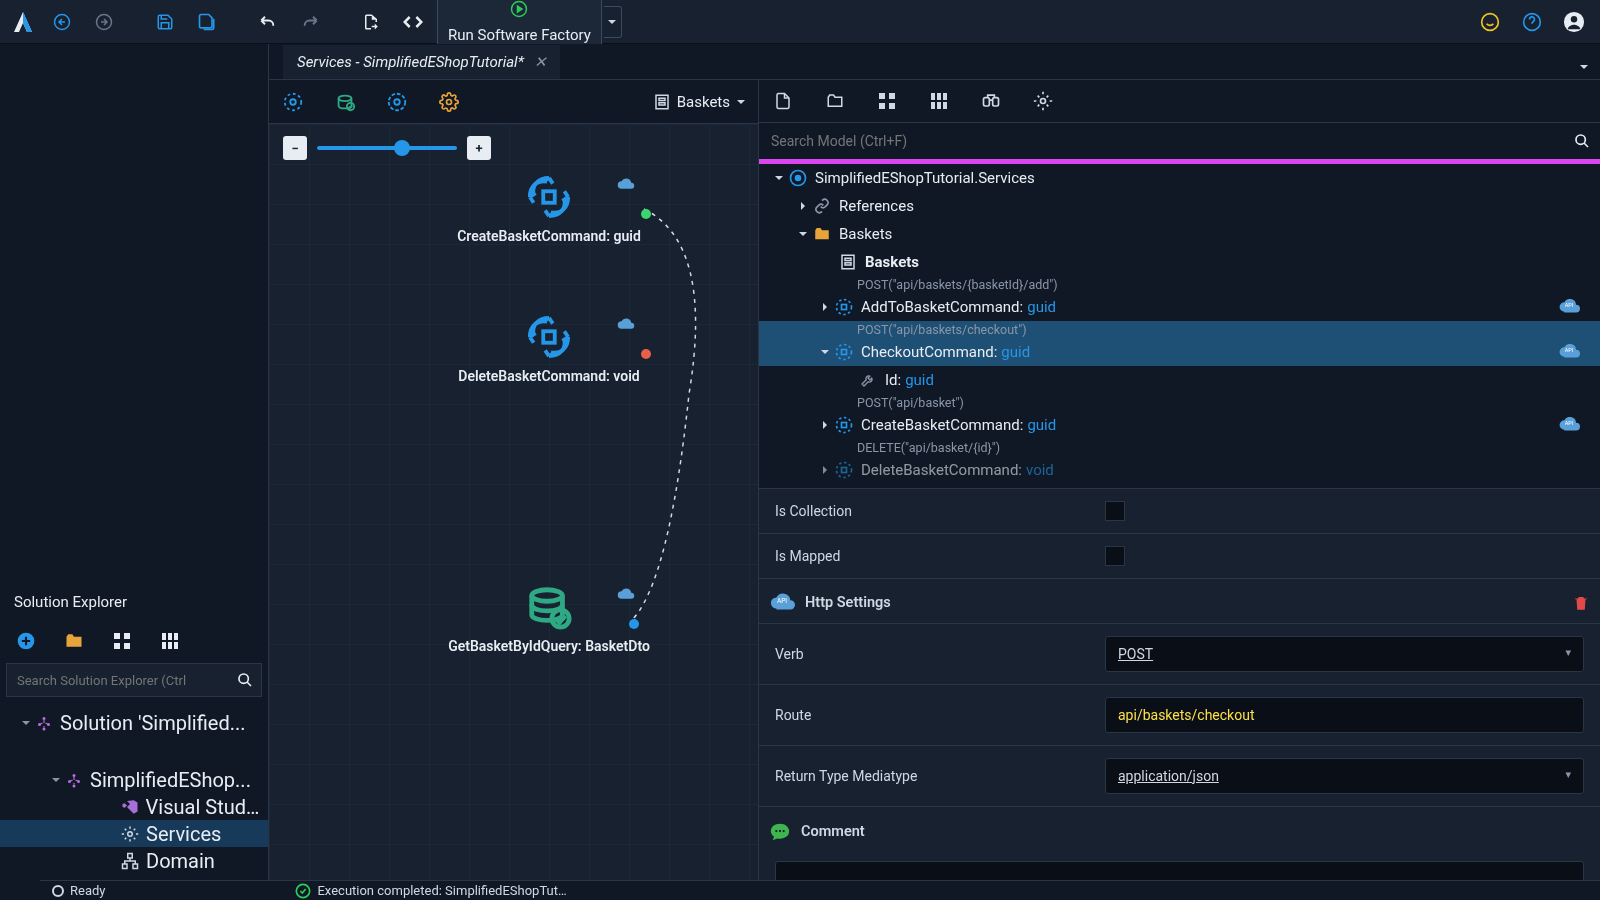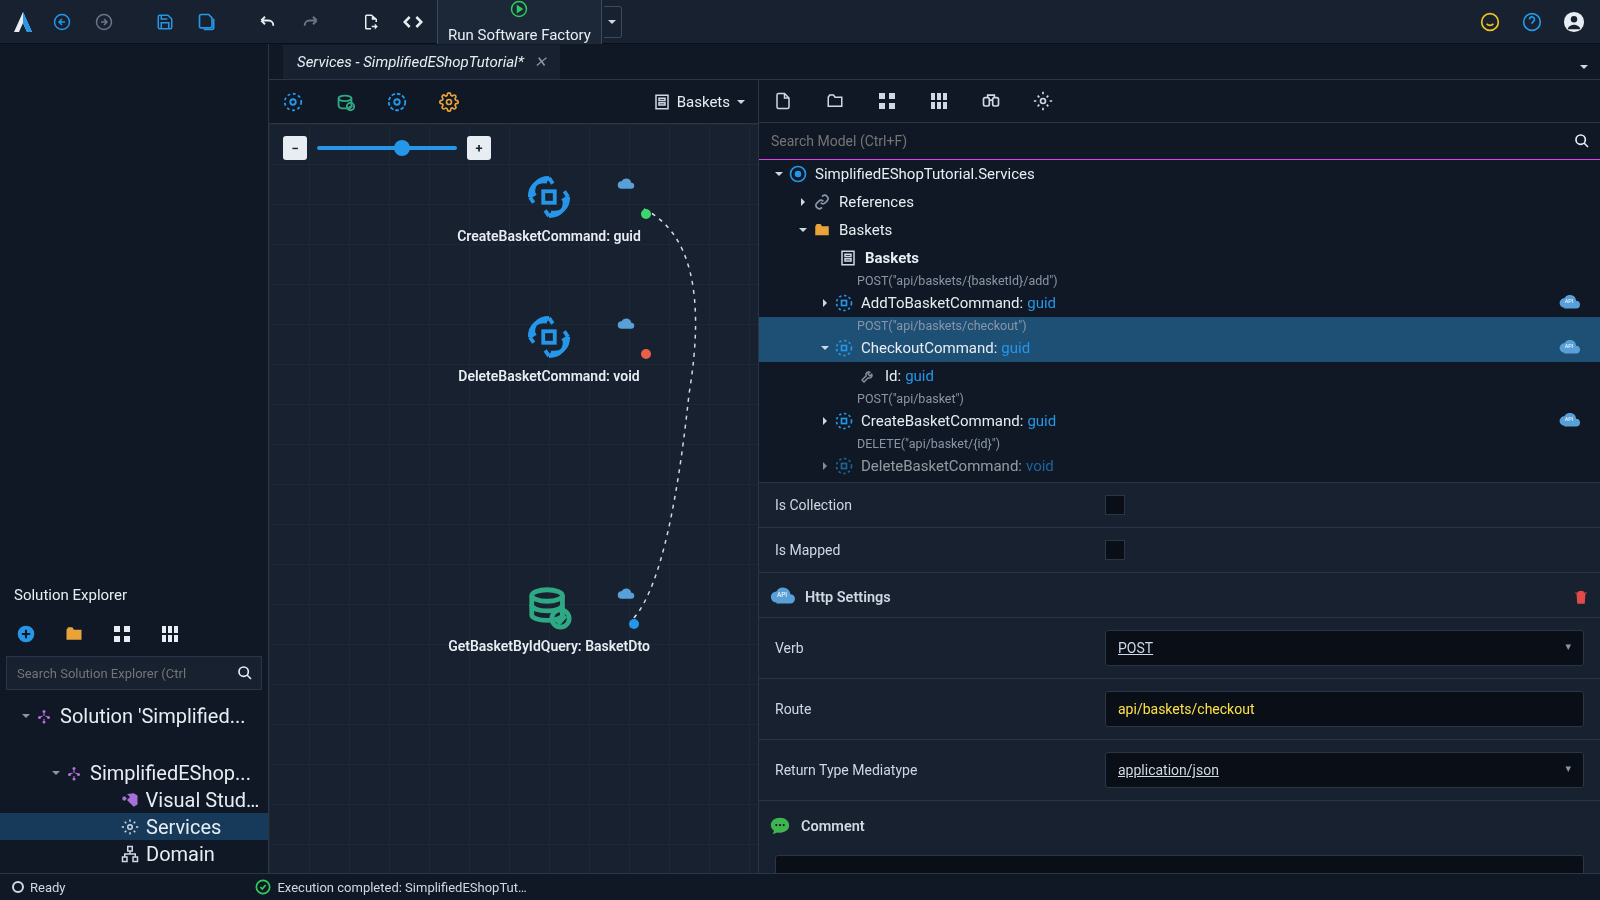--- a/index.html
+++ b/index.html
@@ -62,21 +62,21 @@
 .canvas{flex:1;position:relative;background:#17212f;background-image:linear-gradient(#1c2838 1px,transparent 1px),linear-gradient(90deg,#1c2838 1px,transparent 1px);background-size:40px 40px;overflow:hidden;}
 .node{position:absolute;text-align:center;color:#e8edf3;font-weight:600;font-size:14px;}
 .node .nicon{width:46px;height:46px;margin:0 auto 8px;}
 .cloud-ico{position:absolute;width:18px;height:14px;}
 .dot{position:absolute;width:10px;height:10px;border-radius:50%;}
 
 
 .right{flex:1;display:flex;flex-direction:column;overflow:hidden;}
 .right-toolbar{height:44px;display:flex;align-items:center;padding:0 12px;gap:28px;border-bottom:1px solid #2a3545;}
 .right-toolbar .cbtn{width:24px;height:24px;display:flex;align-items:center;justify-content:center;cursor:pointer;color:#cfd8e3;}
-.right-search{display:flex;align-items:center;background:#0f1824;border-bottom:1px solid #d946ef;}
+.right-search{display:flex;align-items:center;background:#0f1824;border-bottom:5px solid #d946ef;}
 .right-search input{flex:1;background:transparent;border:none;outline:none;color:#cfd8e3;padding:9px 12px;font-size:14px;}
 .right-search .sbtn{width:36px;height:36px;display:flex;align-items:center;justify-content:center;color:#e8edf3;}
 .model-tree{flex:1 1 auto;overflow:hidden;background:#0f1824;min-height:0;height:328px;}
 .mrow{display:flex;align-items:center;padding:3px 8px;cursor:pointer;font-size:15px;white-space:nowrap;}
 .mrow.sel{background:#1e4f74;}
 .mrow .chev{width:16px;height:16px;display:flex;align-items:center;justify-content:center;color:#cfd8e3;}
 .mrow .icon{width:22px;height:22px;display:flex;align-items:center;justify-content:center;margin-right:6px;}
 .mrow .label{color:#e8edf3;}
 .mrow .type{color:#2596e8;margin-left:4px;}
 .mrow .api-badge{margin-left:auto;margin-right:12px;}
@@ -96,21 +96,21 @@
 .checkbox{width:20px;height:20px;background:#0a0f17;border:1px solid #2a3545;}
 .sect-header{display:flex;align-items:center;gap:10px;padding:14px 10px 10px;border-top:1px solid #2a3545;position:relative;}
 .sect-header .title{font-size:14.5px;color:#cfd8e3;font-weight:600;}
 .sect-header .del{margin-left:auto;color:#e24a4a;cursor:pointer;}
 .prop-input{width:100%;background:#0a0f17;border:1px solid #2a3545;color:#fde047;padding:9px 12px;font-size:14px;outline:none;border-radius:3px;}
 .prop-select{width:100%;background:#0a0f17;border:1px solid #2a3545;color:#cfd8e3;padding:9px 12px;font-size:14px;position:relative;border-radius:3px;text-decoration:underline;}
 .prop-select::after{content:"▾";position:absolute;right:12px;color:#8a96a8;font-size:11px;}
 .comment-box{margin:8px 16px;height:50px;background:#0a0f17;border:1px solid #2a3545;border-radius:3px;}
 
 
-.statusbar{height:27px;background:#0f1824;border-top:1px solid #2a3545;display:flex;align-items:center;padding:0 12px;font-size:13px;gap:25px;}
+.statusbar{height:20px;background:#0f1824;border-top:1px solid #2a3545;display:flex;align-items:center;padding:0 12px;font-size:13px;gap:25px;margin-left:40px;}
 .statusbar .sb-item{display:flex;align-items:center;gap:6px;}
 .sb-dot{width:12px;height:12px;border:2px solid #cfd8e3;border-radius:50%;}
 .sb-check{color:#2ecc5a;}
 
 svg{display:block;}
 </style>
 </head>
 <body>
 
 <div class="root">

